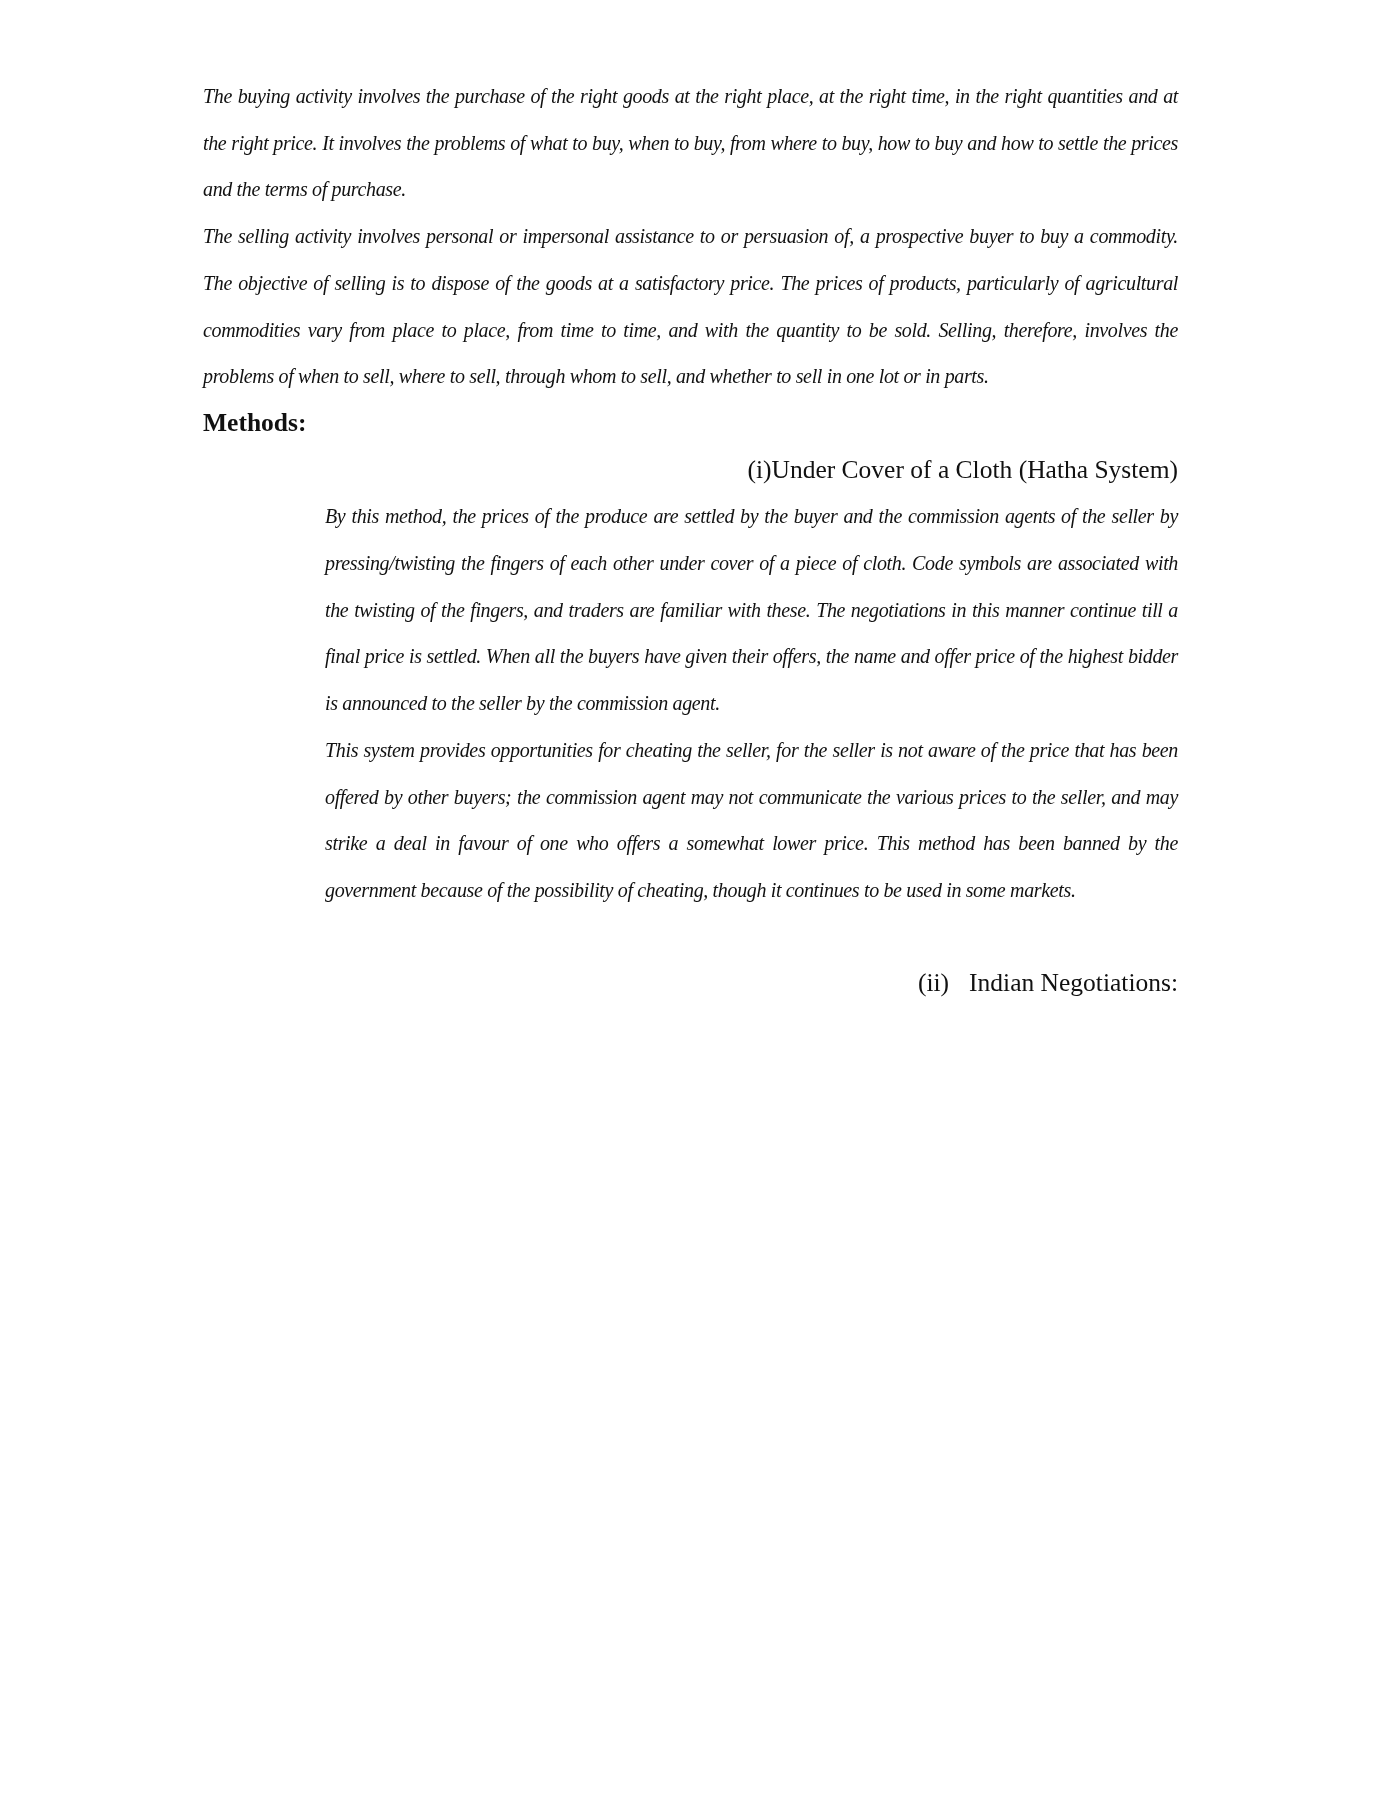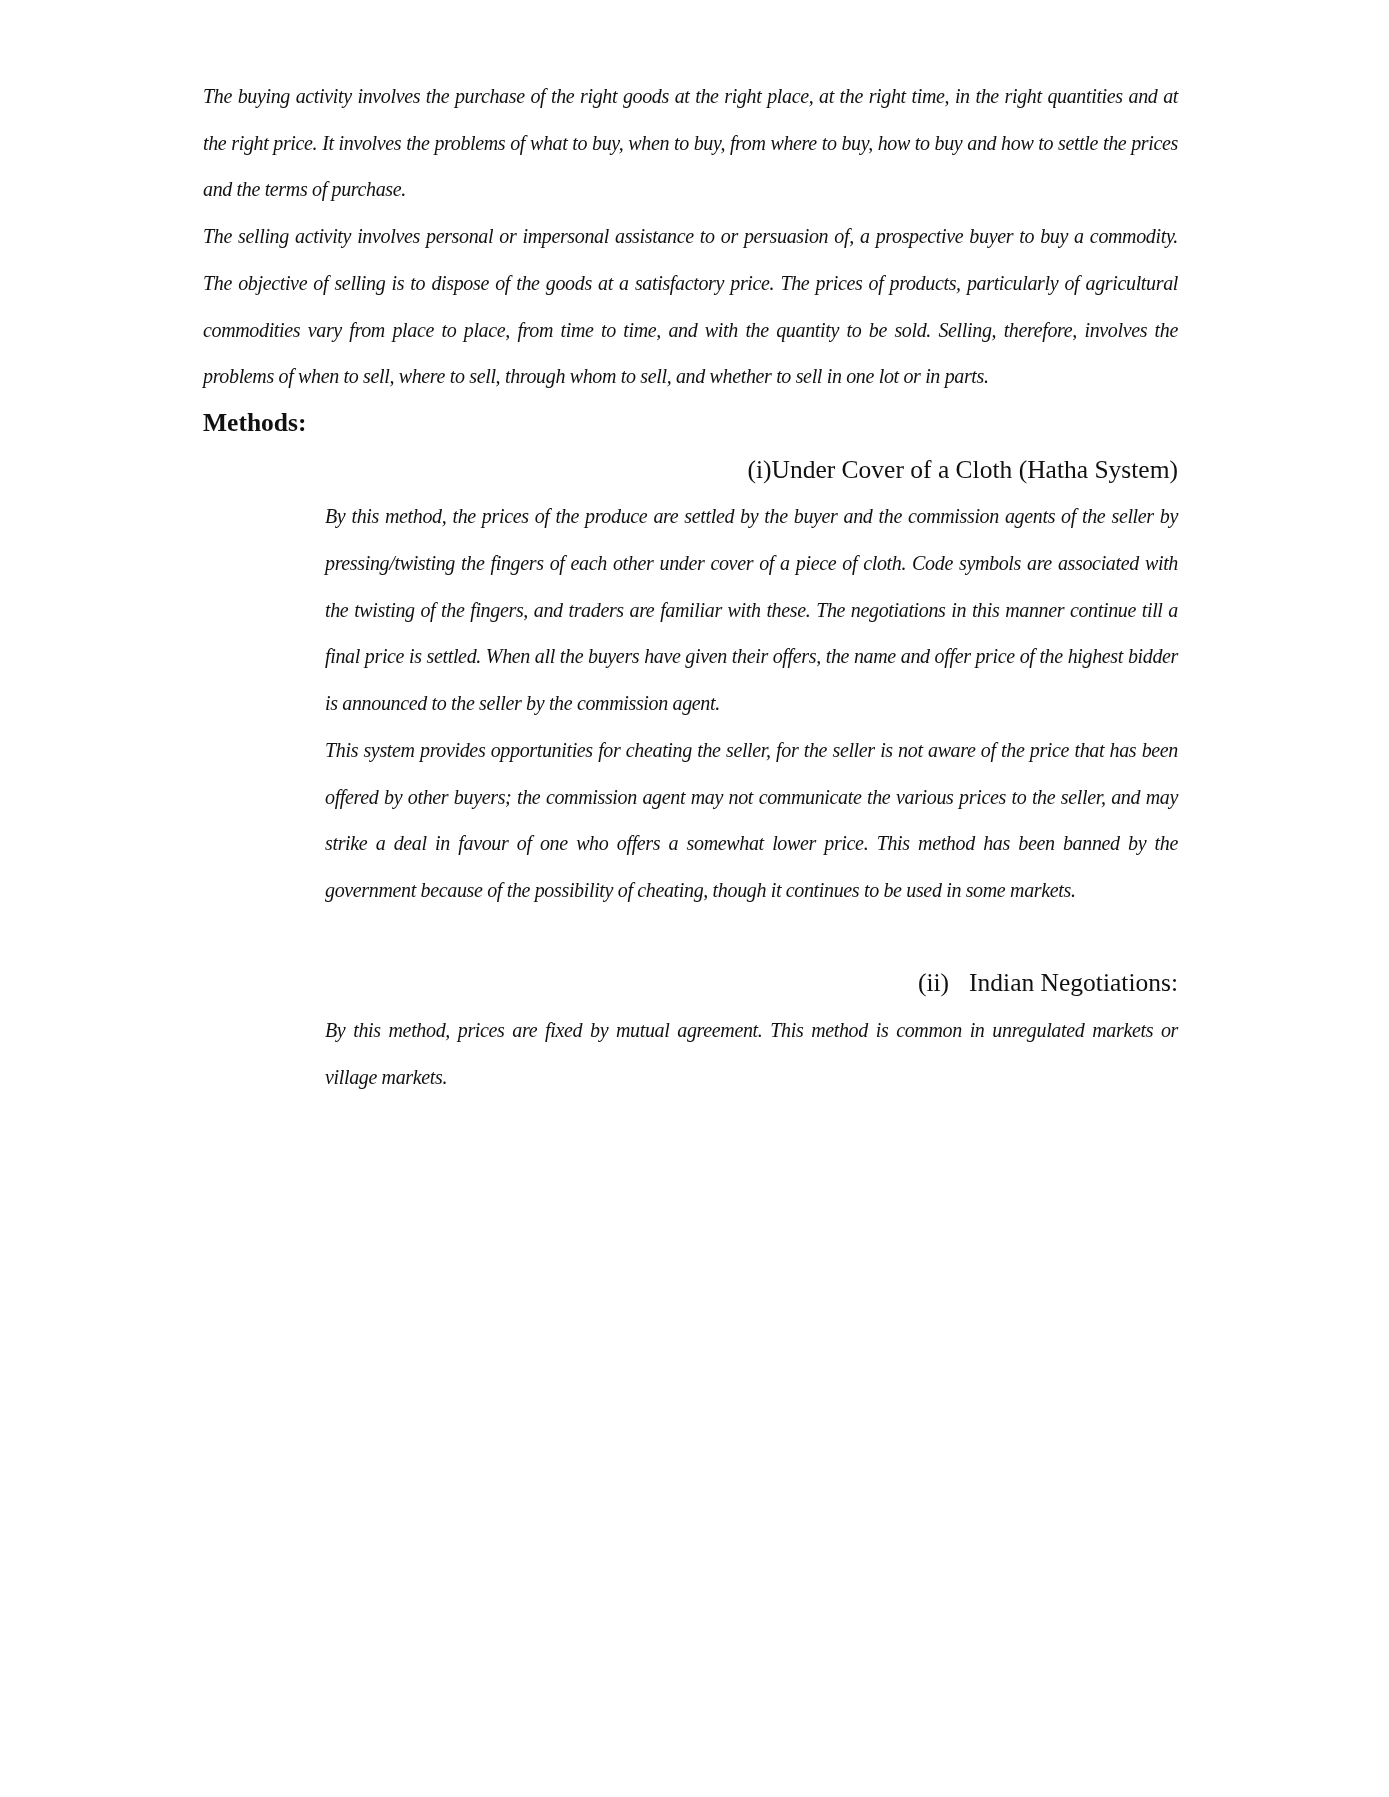--- a/index.html
+++ b/index.html
@@ -76,17 +76,16 @@
     </div>
   </div>
 
   <div class="gap"></div>
 
   <div>
     <p class="list-item-title">
       <span class="num" style="min-width:0;margin-right:20px;">(ii)</span><span>Indian Negotiations:</span>
     </p>
     <div class="sub">
-      <p class="line-text">By this method, prices are fixed by mutual agreement.  This method is common in unregulated markets or village markets.</p>
     </div>
   </div>
 
 </div>
 
 </body></html>

